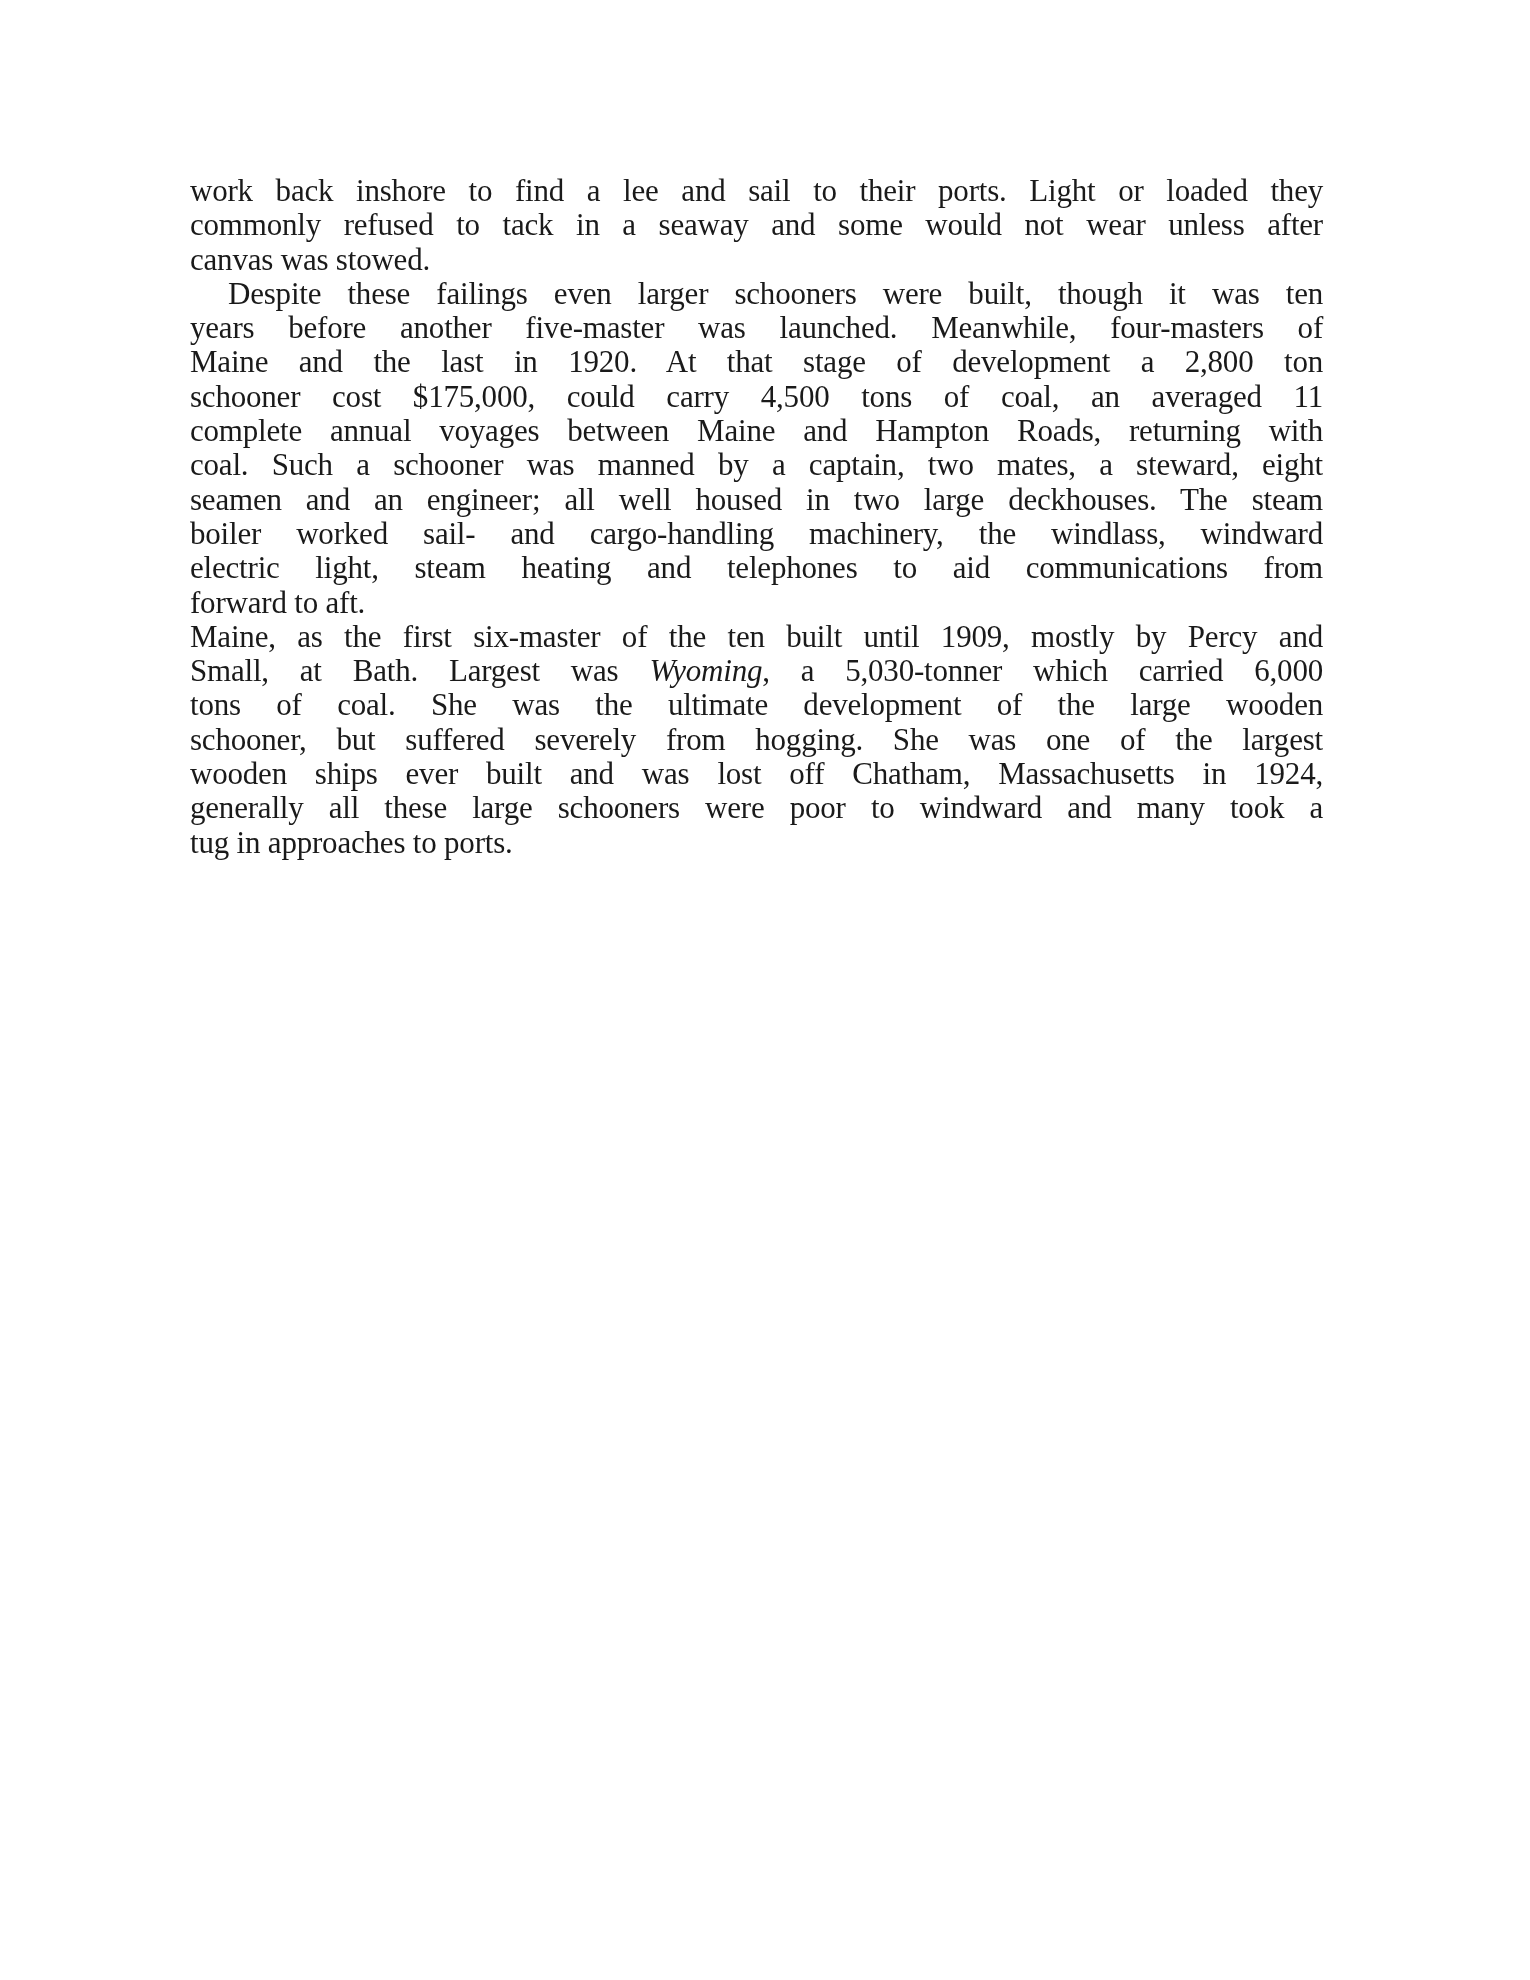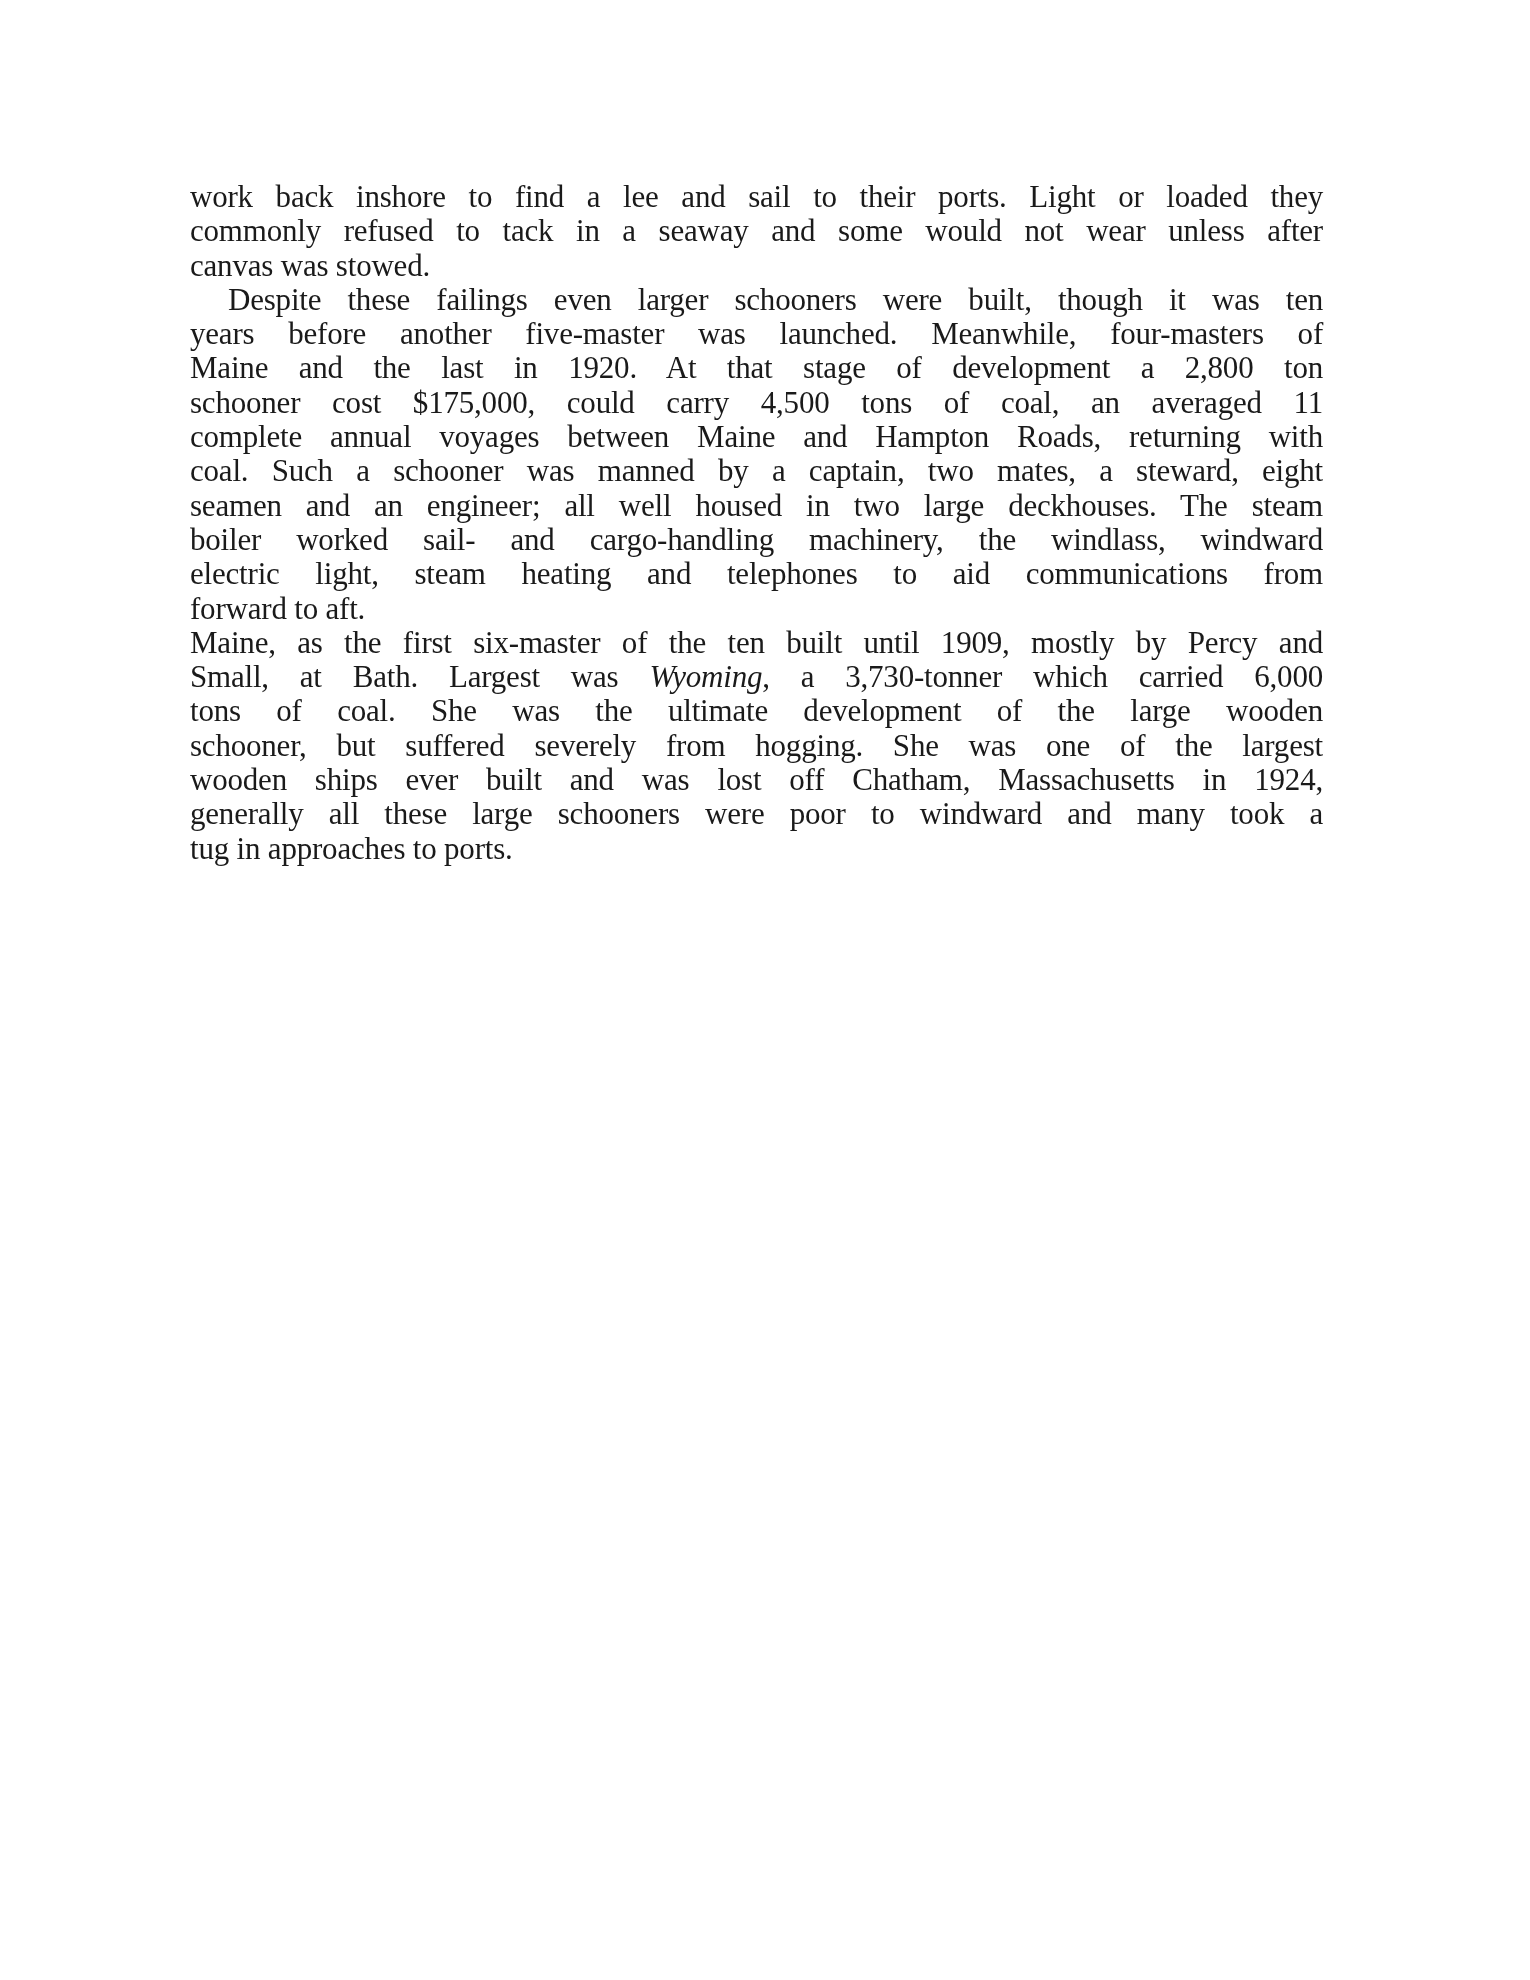--- a/index.html
+++ b/index.html
@@ -9,21 +9,21 @@
     }
     body {
       width: 1530px;
       height: 1980px;
       position: relative;
       overflow: hidden;
     }
     .page {
       position: absolute;
       left: 190px;
-      top: 180px;
+      top: 174px;
       width: 1133px;
       font-family: "Liberation Serif", "DejaVu Serif", serif;
       font-size: 31px;
       color: #1a1a1a;
       letter-spacing: -0.2px;
     }
     .line {
       display: block;
       height: 34.3px;
       line-height: 34.3px;
@@ -54,19 +54,19 @@
     <div class="line"><span>years before another five-master was launched. Meanwhile, four-masters of</span></div>
     <div class="line"><span>Maine and the last in 1920. At that stage of development a 2,800 ton</span></div>
     <div class="line"><span>schooner cost $175,000, could carry 4,500 tons of coal, an averaged 11</span></div>
     <div class="line"><span>complete annual voyages between Maine and Hampton Roads, returning with</span></div>
     <div class="line"><span>coal. Such a schooner was manned by a captain, two mates, a steward, eight</span></div>
     <div class="line"><span>seamen and an engineer; all well housed in two large deckhouses. The steam</span></div>
     <div class="line"><span>boiler worked sail- and cargo-handling machinery, the windlass, windward</span></div>
     <div class="line"><span>electric light, steam heating and telephones to aid communications from</span></div>
     <div class="line last"><span>forward to aft.</span></div>
     <div class="line"><span>Maine, as the first six-master of the ten built until 1909, mostly by Percy and</span></div>
-    <div class="line"><span>Small, at Bath. Largest was </span><span class="it">Wyoming</span><span>, a 3,730-tonner which carried 6,000</span></div>
+    <div class="line"><span>Small, at Bath. Largest was </span><span class="it">Wyoming</span><span>, a 5,030-tonner which carried 6,000</span></div>
     <div class="line"><span>tons of coal. She was the ultimate development of the large wooden</span></div>
     <div class="line"><span>schooner, but suffered severely from hogging. She was one of the largest</span></div>
     <div class="line"><span>wooden ships ever built and was lost off Chatham, Massachusetts in 1924,</span></div>
     <div class="line"><span>generally all these large schooners were poor to windward and many took a</span></div>
     <div class="line last"><span>tug in approaches to ports.</span></div>
   </div>
 
 </body></html>

